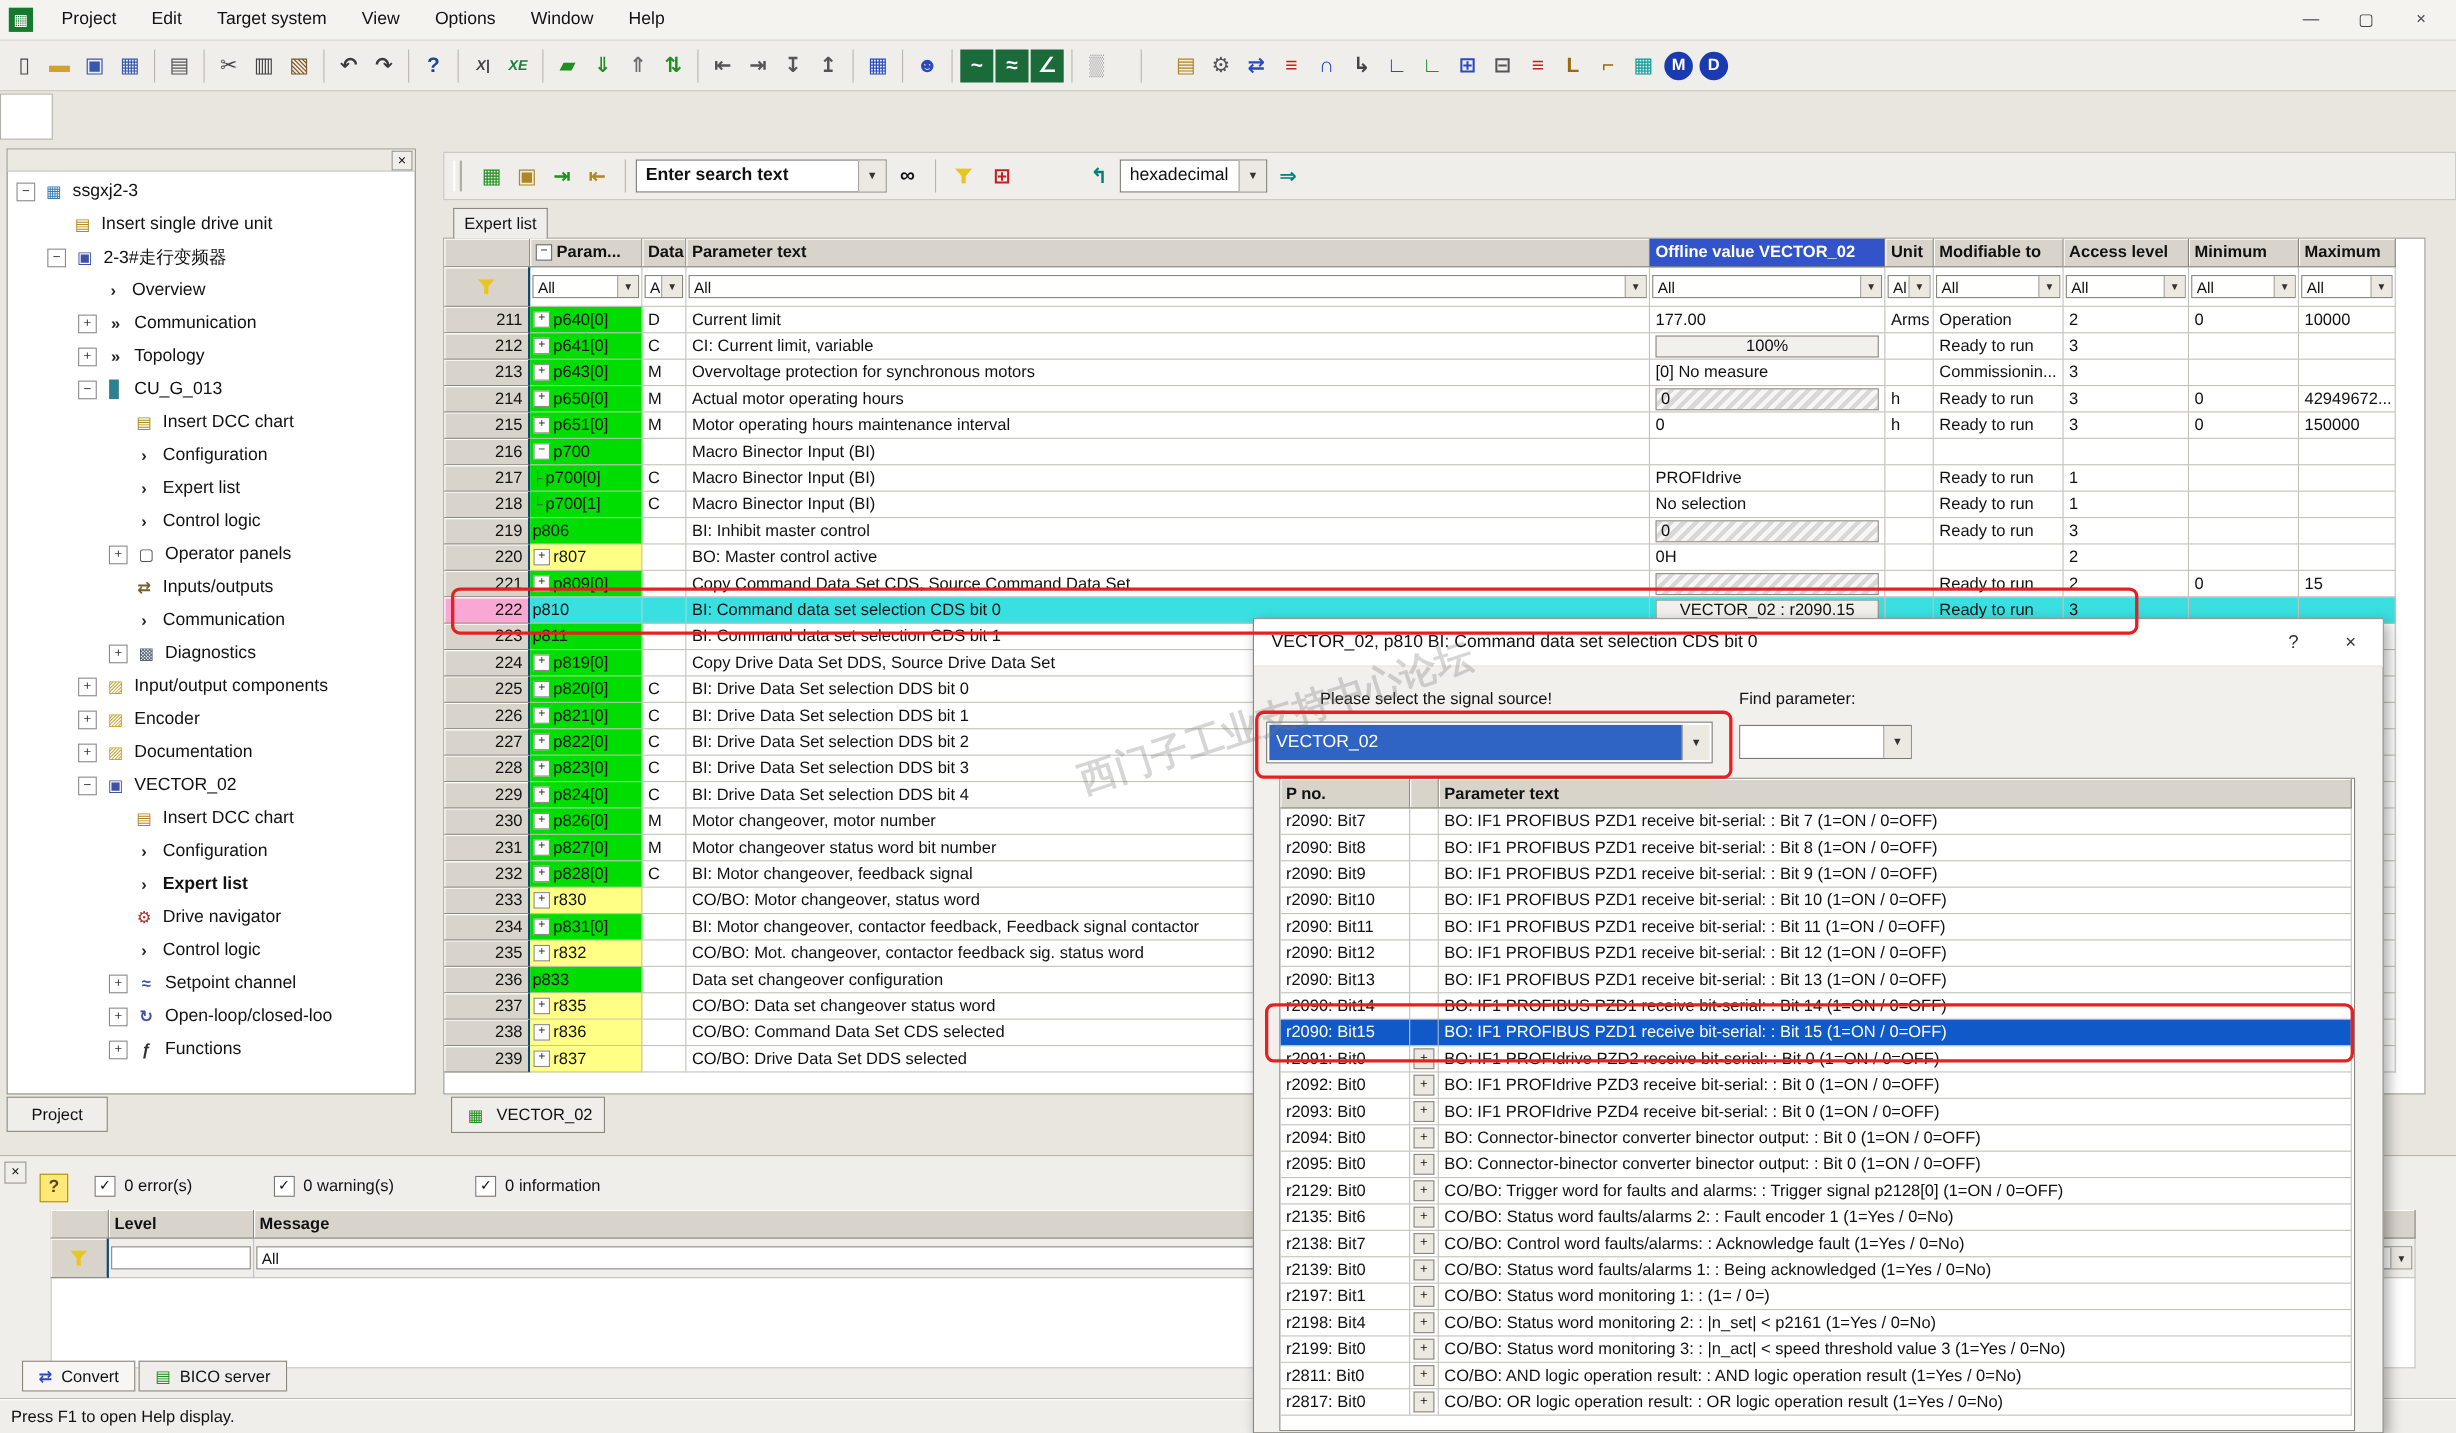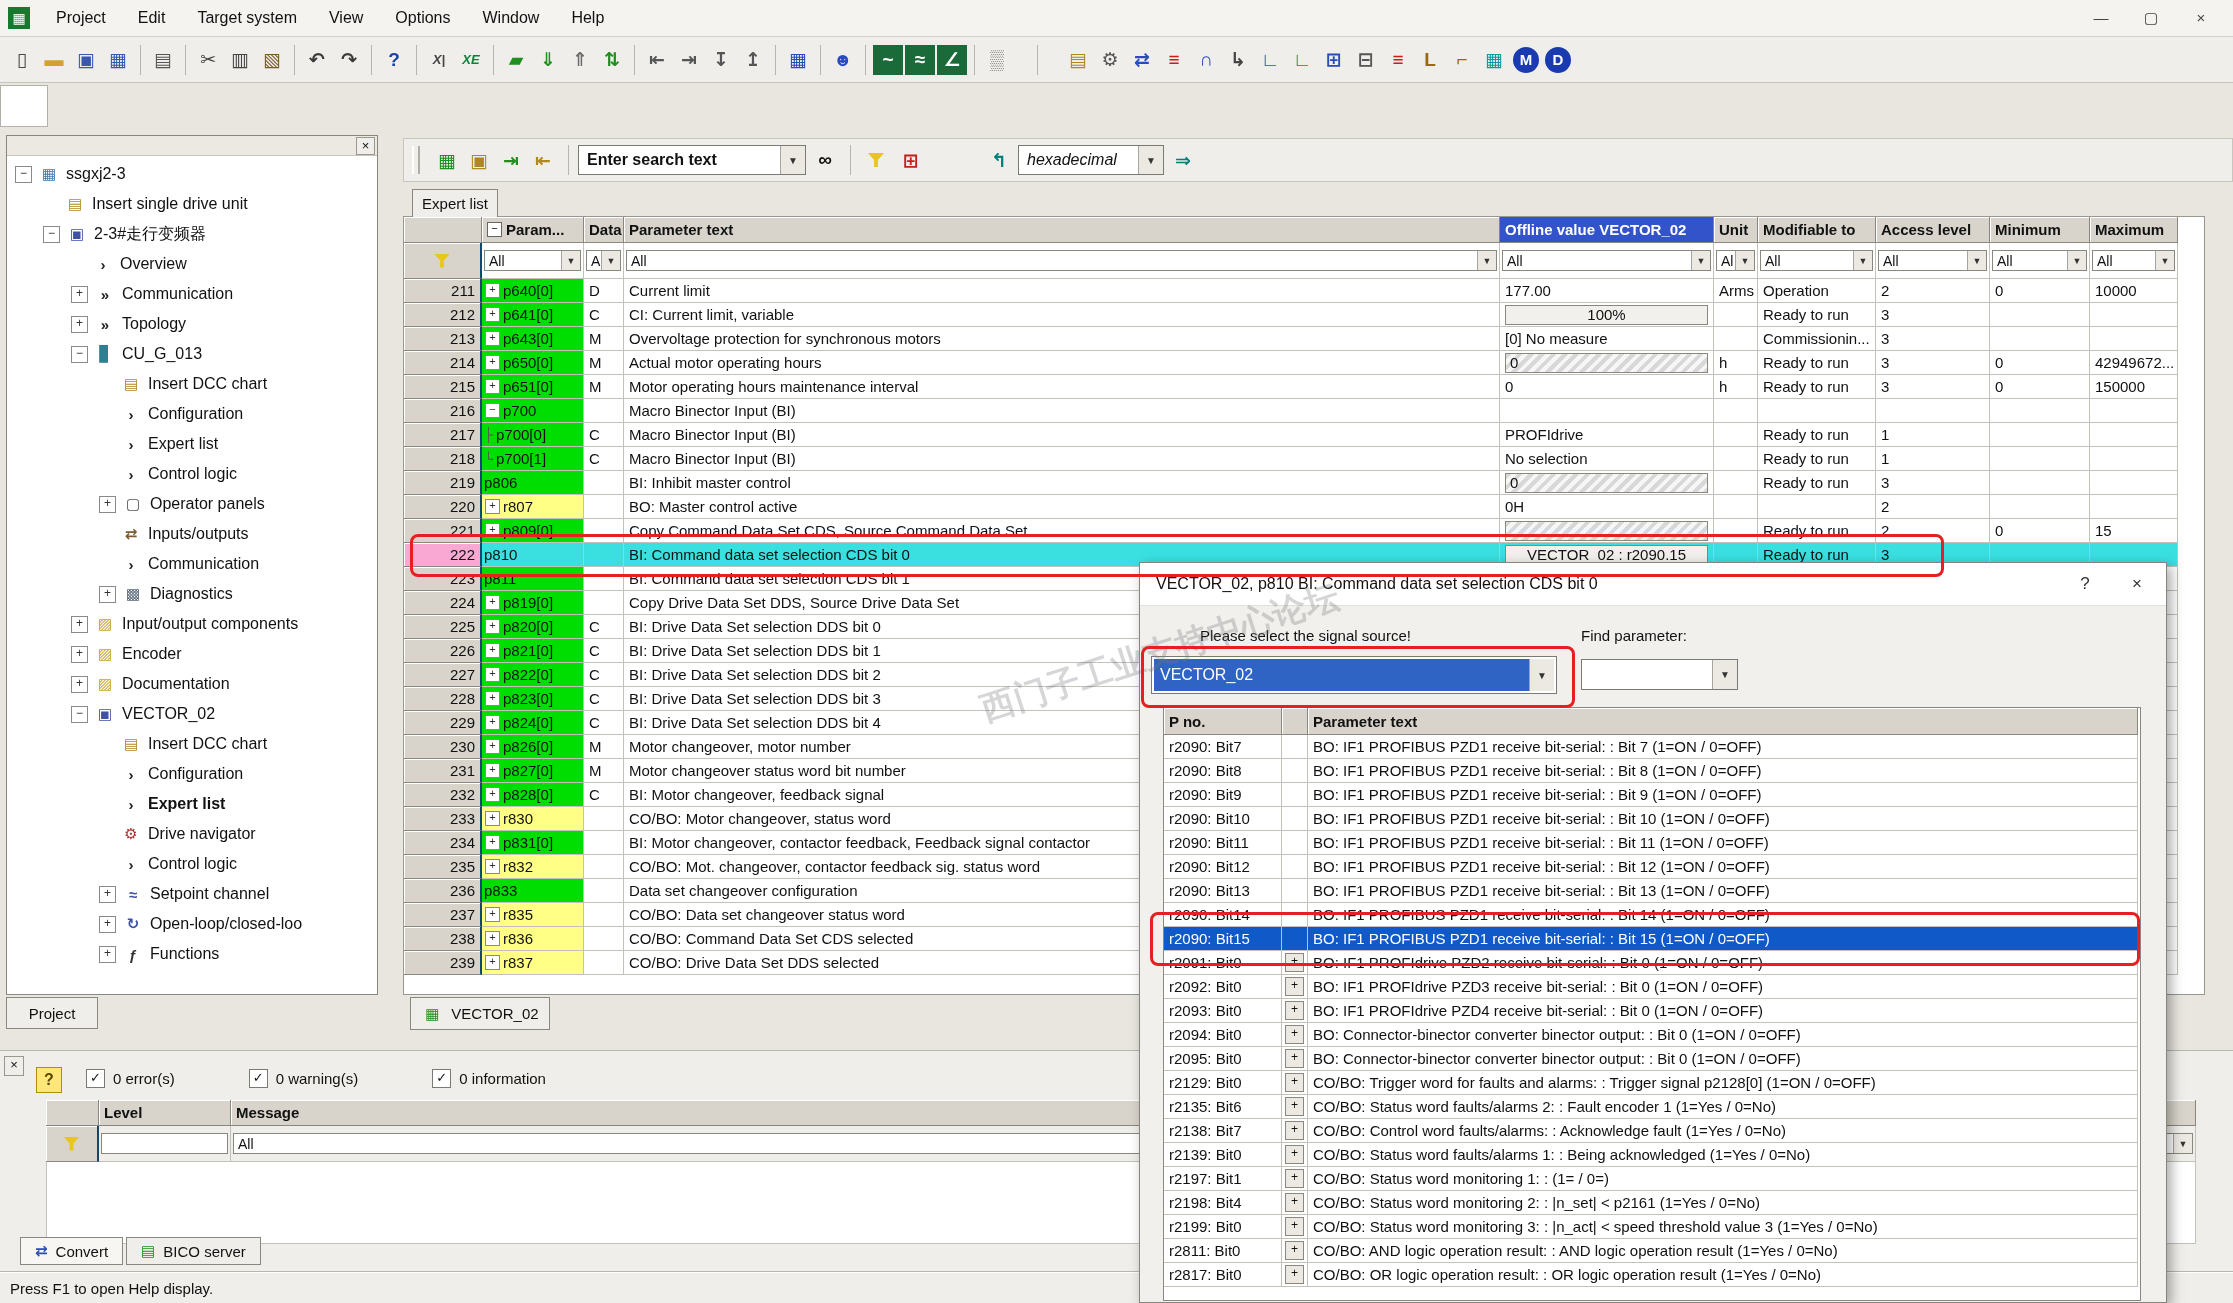--- a/index.html
+++ b/index.html
@@ -47,21 +47,21 @@
   
   .expert-toolbar{position:absolute;left:403px;top:138px;width:1830px;height:44px;background:#f0eeea;
                   border:1px solid #c8c5be;display:flex;align-items:center;padding-left:8px;box-sizing:border-box;gap:3px;}
   .grip-v{width:4px;height:28px;border-left:2px solid #fff;border-right:2px solid #b0ada6;margin-right:8px;flex:none;}
   .combo{height:30px;display:flex;border:1px solid #7a7a75;background:#fff;align-items:center;
          font-size:16px;box-sizing:border-box;padding-left:8px;}
   .combo .ctext{white-space:nowrap;overflow:hidden;}
   .combo-arrow{margin-left:auto;width:24px;height:100%;background:#ece9e3;border-left:1px solid #a8a5a0;
                display:flex;align-items:center;justify-content:center;font-size:10px;color:#333;flex:none;}
   #search-combo{width:228px;font-weight:bold;}
-  #hex-combo{width:146px;font-style:italic;}
+  #hex-combo{width:134px;}
   .wide-gap{width:50px;flex:none;}
   .funnel{width:16px;height:14px;background:#e8c520;display:inline-block;
           clip-path:polygon(0 0,100% 0,62% 50%,62% 100%,38% 100%,38% 50%);}
   .teal{color:#00807a;}
 
   
   .expert-tab{position:absolute;left:412px;top:189px;width:86px;height:28px;border-bottom:none;z-index:2;}
   .main-canvas{position:absolute;left:403px;top:216px;width:1802px;height:779px;background:#fff;
                border:1px solid #9a978f;box-sizing:border-box;z-index:1;}
   #ptable{position:absolute;left:0;top:0;}

